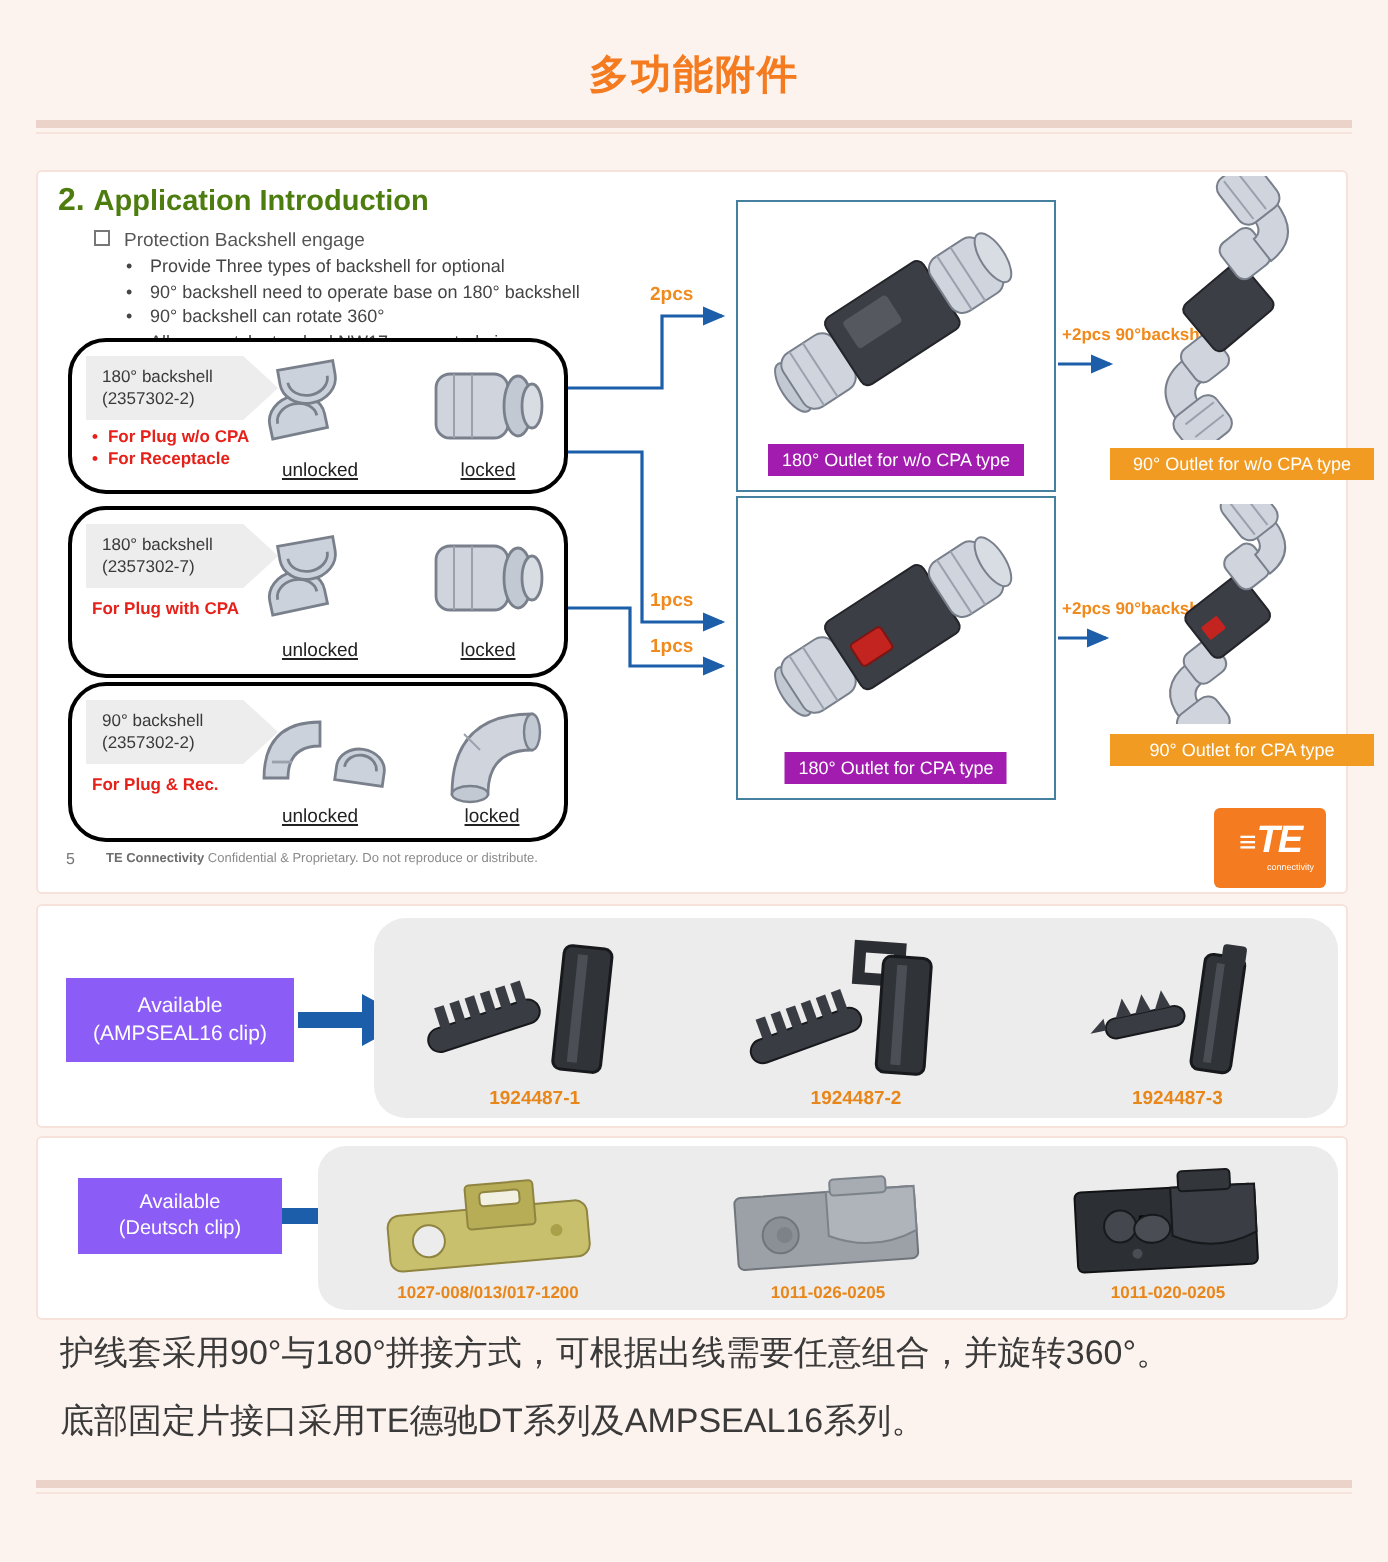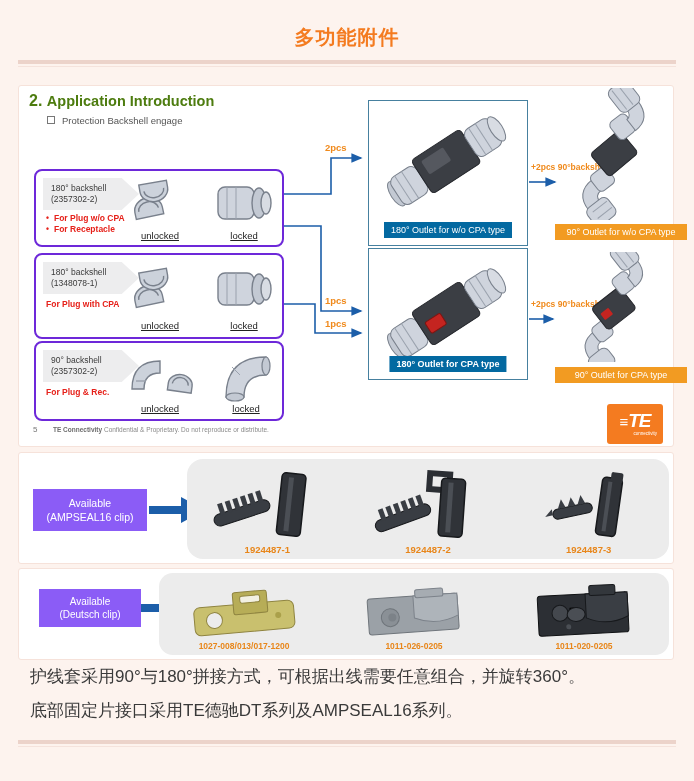--- a/index.html
+++ b/index.html
@@ -14,28 +14,28 @@
   
   .slide-heading{position:absolute;left:10px;top:6px;color:#4d7c0f;font-weight:bold;}
   .slide-heading .num{font-size:16px;}
   .slide-heading .txt{font-size:14.5px;}
   .engage{position:absolute;left:28px;top:29px;font-size:9.5px;color:#555;}
   .sqbox{display:inline-block;width:6px;height:6px;border:1px solid #777;margin-right:7px;}
   ul.bullets{position:absolute;left:44px;top:41px;margin:0;padding:0;list-style:none;width:300px;}
   ul.bullets li{font-size:9px;color:#454545;line-height:12.5px;position:relative;padding-left:12px;}
   ul.bullets li::before{content:"•";position:absolute;left:0;color:#454545;}
   
-  .lbox{position:absolute;left:15px;width:250px;border:2px solid #6d28d9;border-radius:8px;background:#fff;box-sizing:border-box;}
+  .lbox{position:absolute;left:15px;width:250px;border:2px solid #000000;border-radius:19px;background:#fff;box-sizing:border-box;}
   .ptr{position:absolute;left:7px;top:7px;width:96px;background:#ededee;clip-path:polygon(0 0,82% 0,100% 50%,82% 100%,0 100%);padding:5px 16px 5px 8px;font-size:8.5px;line-height:11px;color:#3a3a3a;box-sizing:border-box;}
   .note{font-size:8.5px;color:#e6211a;font-weight:bold;line-height:11px;}
   .note .rb{margin-right:5px;}
   .state-label{position:absolute;font-size:9.5px;color:#222;text-decoration:underline;text-align:center;}
   
   .mbox{position:absolute;left:349px;width:160px;border:1.5px solid #46809f;background:#fff;box-sizing:border-box;}
-  .outlet-label{position:absolute;left:50%;transform:translateX(-50%);bottom:7px;background:#0369a1;color:#fff;font-size:9px;white-space:nowrap;padding:3px 7px;}
+  .outlet-label{position:absolute;left:50%;transform:translateX(-50%);bottom:7px;background:#a21caf;color:#fff;font-size:9px;white-space:nowrap;padding:3px 7px;}
   .r-label{position:absolute;background:#f29b22;color:#fff;font-size:9px;white-space:nowrap;padding:3px 6px;text-align:center;}
   .pcs{position:absolute;color:#f08a1c;font-weight:bold;font-size:9.5px;}
   .plus-label{position:absolute;color:#f08a1c;font-weight:bold;font-size:8.5px;white-space:nowrap;}
   
   .pgnum{position:absolute;left:14px;top:339px;font-size:8px;color:#777;}
   .conf{position:absolute;left:34px;top:340px;font-size:6.5px;color:#8a8a8a;}
   .conf b{color:#6d6d6d;}
   .te-logo{position:absolute;right:10px;top:318px;width:56px;height:40px;background:#f47b20;border-radius:3px;color:#fff;display:flex;flex-direction:column;align-items:center;justify-content:center;}
   .te-logo .mark{font-size:19px;font-weight:bold;font-style:italic;line-height:18px;letter-spacing:-1px;}
   .te-logo .mark .eq{font-style:normal;font-size:15px;margin-right:1px;}
@@ -61,20 +61,26 @@
 
 <section class="card" style="top:85px;height:362px;">
 
   <div class="slide-heading">
     <span class="num">2.</span>
     <span class="txt">Application Introduction</span>
   </div>
   <div class="engage">
     <span class="sqbox"></span><span>Protection Backshell engage</span>
   </div>
+  <ul class="bullets">
+    <li>Provide Three types of backshell for optional</li>
+    <li>90° backshell need to operate base on 180° backshell</li>
+    <li>90° backshell can rotate 360°</li>
+    <li>All can match standard NW17 corrugated pipe</li>
+  </ul>
 
   <svg class="abs" style="left:0;top:0" width="656" height="362" viewBox="0 0 656 362">
     <defs>
       <marker id="ah" markerWidth="8" markerHeight="8" refX="6" refY="3" orient="auto">
         <path d="M0,0 L7,3 L0,6 Z" fill="#1c5ea9"></path>
       </marker>
     </defs>
     <g stroke="#1c5ea9" stroke-width="1.6" fill="none">
       <path d="M263,108 H312 V72 H342" marker-end="url(#ah)"></path>
       <path d="M263,140 H302 V225 H342" marker-end="url(#ah)"></path>
@@ -117,21 +123,21 @@
       <ellipse cx="45" cy="24" rx="7" ry="15" fill="#c3c9d3" stroke="#79808c" stroke-width="1.4"></ellipse>
       <ellipse cx="52" cy="24" rx="5" ry="11" fill="#d8dce3" stroke="#79808c" stroke-width="1.4"></ellipse>
     </svg>
     <div class="state-label" style="left:92px;bottom:4px;width:64px">unlocked</div>
     <div class="state-label" style="left:182px;bottom:4px;width:52px">locked</div>
   </div>
 
   <div class="lbox" style="top:167px;height:86px;">
     <div class="ptr">
       <div>180° backshell</div>
-      <div>(1348078-1)</div>
+      <div>(2357302-7)</div>
     </div>
     <div class="abs" style="left:10px;top:44px">
       <div class="note">For Plug with CPA</div>
     </div>
     <svg class="abs" style="left:92px;top:8px" width="80" height="52" viewBox="0 0 80 52">
       <g stroke="#79808c" stroke-width="1.4" fill="#ccd2db">
         <g transform="translate(4,24) rotate(-12)">
           <path d="M0 14 A14 12 0 0 1 28 14 L28 21 L0 21 Z"></path>
           <path d="M4 14 A10 8 0 0 1 24 14" fill="none"></path>
         </g>
@@ -191,21 +197,21 @@
         <rect x="50" y="42" width="26" height="16" rx="2" fill="#55585f"></rect>
         <rect x="100" y="40" width="30" height="32" rx="7" fill="#cfd4dd" stroke="#79808c"></rect>
         <line x1="108" y1="40" x2="108" y2="72" stroke="#9aa1ad"></line>
         <line x1="116" y1="40" x2="116" y2="72" stroke="#9aa1ad"></line>
         <ellipse cx="131" cy="56" rx="6" ry="14" fill="#d8dce3" stroke="#79808c"></ellipse>
       </g>
     </svg>
     <div class="outlet-label">180° Outlet for w/o CPA type</div>
   </div>
 
-  <div class="mbox" style="top:162px;height:132px;font-weight:bold;">
+  <div class="mbox" style="top:162px;height:152px;">
     <svg class="abs" style="left:6px;top:8px" width="145" height="112" viewBox="0 0 145 112">
       <g transform="rotate(-33 72 56)">
         <ellipse cx="12" cy="56" rx="6" ry="14" fill="#c3c9d3" stroke="#79808c"></ellipse>
         <rect x="12" y="40" width="30" height="32" rx="7" fill="#cfd4dd" stroke="#79808c"></rect>
         <line x1="20" y1="40" x2="20" y2="72" stroke="#9aa1ad"></line>
         <line x1="28" y1="40" x2="28" y2="72" stroke="#9aa1ad"></line>
         <rect x="42" y="36" width="58" height="40" rx="4" fill="#3b3e44" stroke="#23252a"></rect>
         <rect x="48" y="52" width="18" height="13" rx="2" fill="#c42420" stroke="#7e1512"></rect>
         <rect x="100" y="40" width="30" height="32" rx="7" fill="#cfd4dd" stroke="#79808c"></rect>
         <line x1="108" y1="40" x2="108" y2="72" stroke="#9aa1ad"></line>

